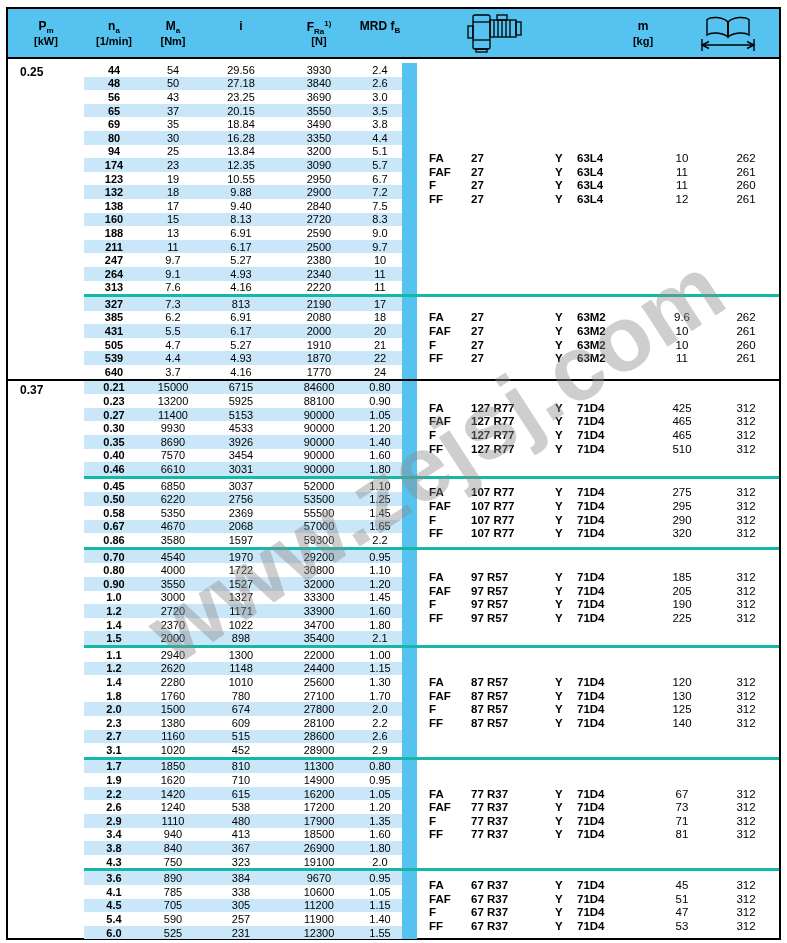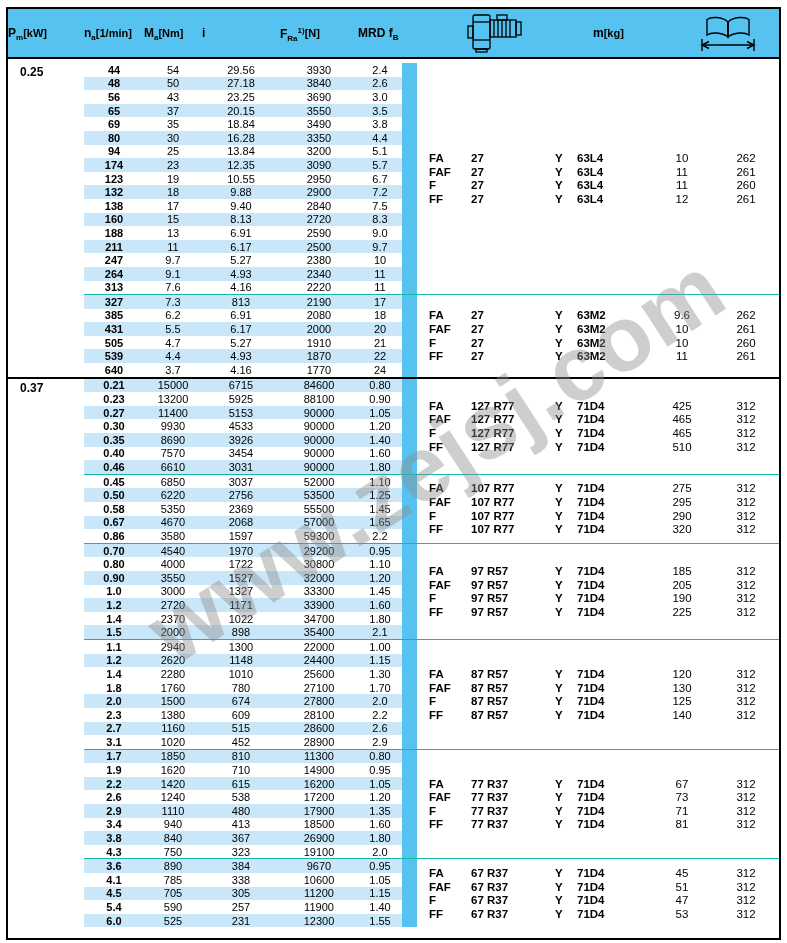--- a/index.html
+++ b/index.html
@@ -9,21 +9,21 @@
   }
   .page{position:absolute;left:6px;top:7px;right:6px;bottom:3px;}
   .table{border:2px solid #000;height:100%;box-sizing:border-box;display:flex;flex-direction:column;background:#fff;}
 
   
   .header{
     height:48px;flex:0 0 48px;background:var(--header_cyan,#55c2f0);
     border-bottom:2px solid #000;display:flex;align-items:center;
     font-weight:bold;font-size:12px;
   }
-  .hcell{display:flex;flex-direction:row;align-items:center;justify-content:flex-start;line-height:1.3;}
+  .hcell{display:flex;flex-direction:column;align-items:center;justify-content:flex-end;line-height:1.3;}
   .hcell .sym{height:15px;}
   .hcell .unit{height:14px;font-size:11px;}
   sub{font-size:8px;}
   sup{font-size:8px;}
   .w-pm{width:76px;}
   .w-na{width:60px;}
   .w-ma{width:58px;}
   .w-i{width:78px;}
   .w-fra{width:78px;}
   .w-mrd{width:44px;}
@@ -35,21 +35,21 @@
   .pad12{width:16px;}
   .hicon svg{display:block;}
 
   
   .body{flex:1;display:flex;flex-direction:column;padding-top:4px;}
   .block{display:flex;}
   .block-sep{border-top:2px solid #000;justify-content:center;}
   .pm-cell{width:76px;box-sizing:border-box;font-weight:bold;font-size:12px;padding:2px 0 0 12px;}
   .bands{flex:1;display:flex;flex-direction:column;}
   .band{display:flex;}
-  .band-sep{border-top:1px solid #14b8a6;}
+  .band-sep{border-top:3px solid #14b8a6;}
   .rows{width:318px;display:flex;flex-direction:column;}
   .row{display:flex;height:13.6px;align-items:center;font-size:11px;}
   .row.alt{background:var(--stripe_blue,#c9e7f8);}
   .row span{display:block;text-align:center;}
   .c-na{width:60px;font-weight:bold;}
   .c-ma{width:58px;}
   .c-i{width:78px;}
   .c-fra{width:78px;}
   .c-mrd{width:44px;}
   .strip{width:15px;background:var(--header_cyan,#55c2f0);}

